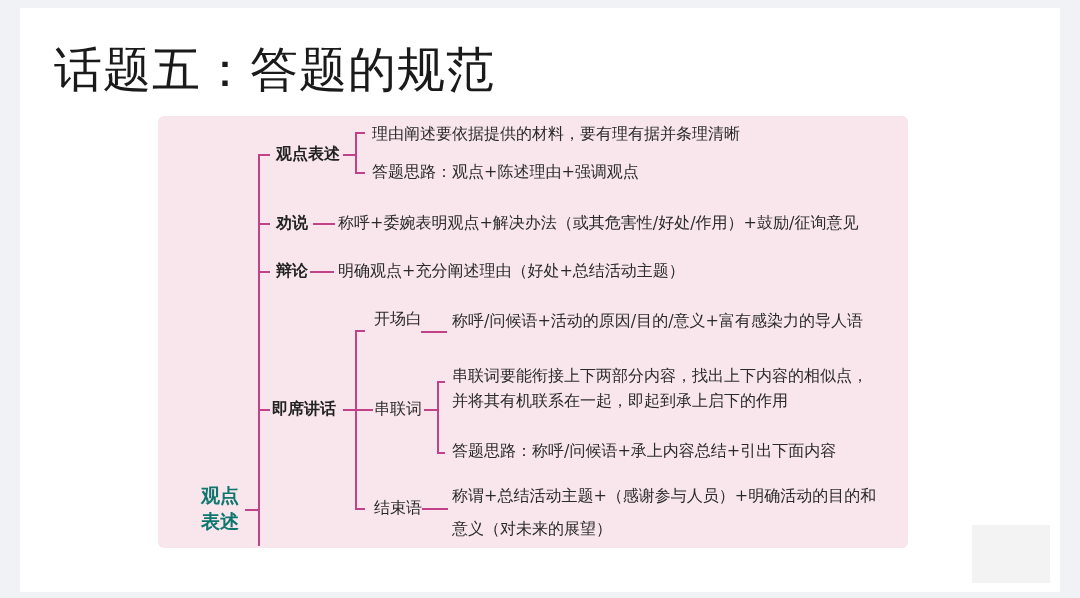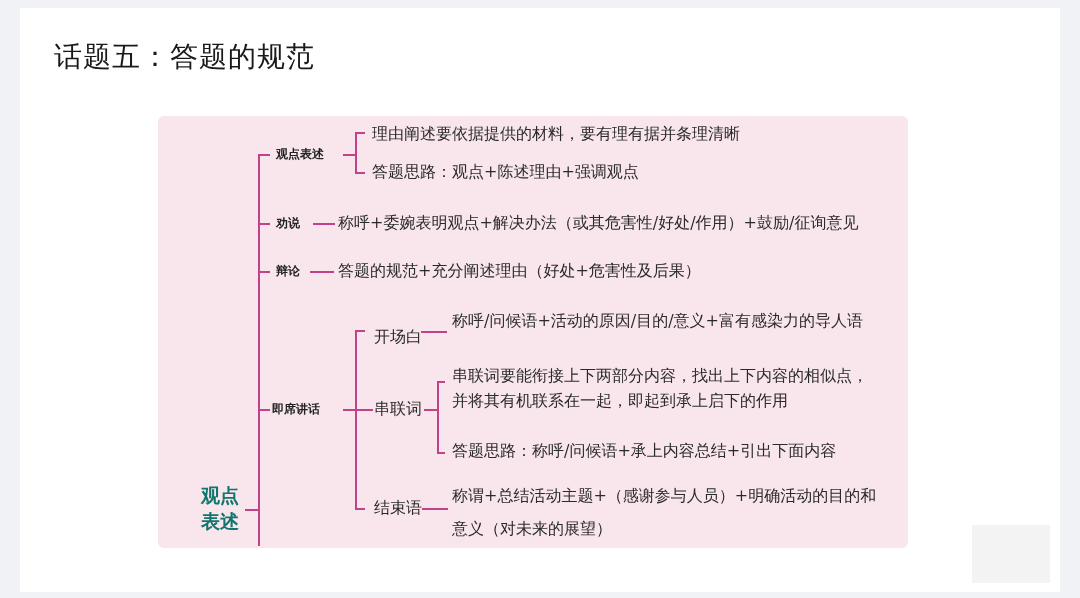--- a/index.html
+++ b/index.html
@@ -1,22 +1,22 @@
 <!DOCTYPE html>
 <html><head>
 <meta charset="utf-8">
 <style>
   html,body{margin:0;padding:0;}
   body{width:1080px;height:598px;background:#f1f2f5;position:relative;overflow:hidden;font-family:"DejaVu Serif","Liberation Serif",serif;}
   .slide{position:absolute;left:20px;top:8px;width:1040px;height:584px;background:#ffffff;}
-  .title{position:absolute;left:54px;top:38px;font-size:28px;color:#1a1a1a;letter-spacing:1px;font-family:Liberation Serif, serif;white-space:nowrap;}
+  .title{position:absolute;left:54px;top:38px;font-size:48px;color:#1a1a1a;letter-spacing:1px;font-family:Liberation Serif, serif;white-space:nowrap;}
   .panel{position:absolute;left:158px;top:116px;width:750px;height:432px;background:#f8e6ec;border-radius:6px;}
   .line{position:absolute;background:#c2428a;}
   .t{position:absolute;font-size:16px;color:#2a2a2a;white-space:nowrap;line-height:20px;}
-  .b{font-weight:bold;font-family:"DejaVu Sans","Liberation Sans",sans-serif;font-size:12px;color:#222;}
+  .b{font-weight:bold;font-family:"DejaVu Sans","Liberation Sans",sans-serif;font-size:16px;color:#222;}
   .root{position:absolute;font-weight:bold;font-family:"DejaVu Sans","Liberation Sans",sans-serif;font-size:19px;color:#0f766e;line-height:26px;width:44px;text-align:center;}
   .gray-square{position:absolute;left:972px;top:525px;width:78px;height:58px;background:#f3f3f4;}
 </style>
 </head>
 <body>
 
 <div class="slide"></div>
 <div class="title">话题五：答题的规范</div>
 
 <div class="panel"></div>
@@ -38,30 +38,30 @@
 <div class="t" style="left:372px;top:162px;">答题思路：观点+陈述理由+强调观点</div>
 
 <div class="line" style="left:258px;top:223px;width:12px;height:2px;"></div>
 <div class="t b" style="left:276px;top:213px;">劝说</div>
 <div class="line" style="left:313px;top:223px;width:22px;height:2px;"></div>
 <div class="t" style="left:338px;top:213px;">称呼+委婉表明观点+解决办法（或其危害性/好处/作用）+鼓励/征询意见</div>
 
 <div class="line" style="left:258px;top:271px;width:12px;height:2px;"></div>
 <div class="t b" style="left:276px;top:261px;">辩论</div>
 <div class="line" style="left:310px;top:271px;width:24px;height:2px;"></div>
-<div class="t" style="left:338px;top:261px;">答题的规范+充分阐述理由（好处+危害性及后果）</div>
+<div class="t" style="left:338px;top:261px;">明确观点+充分阐述理由（好处+总结活动主题）</div>
 
 <div class="line" style="left:258px;top:409px;width:12px;height:2px;"></div>
 <div class="t b" style="left:272px;top:399px;">即席讲话</div>
 <div class="line" style="left:343px;top:409px;width:30px;height:2px;"></div>
 <div class="line" style="left:355px;top:330px;width:2px;height:180px;"></div>
 <div class="line" style="left:355px;top:330px;width:10px;height:2px;"></div>
 <div class="line" style="left:355px;top:508px;width:10px;height:2px;"></div>
 
-<div class="t" style="left:374px;top:327px;">开场白</div>
+<div class="t" style="left:374px;top:309px;">开场白</div>
 <div class="line" style="left:421px;top:331px;width:26px;height:2px;"></div>
 <div class="t" style="left:452px;top:311px;text-align:right;">称呼/问候语+活动的原因/目的/意义+富有感染力的导人语</div>
 
 <div class="t" style="left:374px;top:399px;">串联词</div>
 <div class="line" style="left:424px;top:409px;width:14px;height:2px;"></div>
 <div class="line" style="left:437px;top:381px;width:2px;height:72px;"></div>
 <div class="line" style="left:437px;top:381px;width:8px;height:2px;"></div>
 <div class="line" style="left:437px;top:452px;width:8px;height:2px;"></div>
 <div class="t" style="left:452px;top:366px;">串联词要能衔接上下两部分内容，找出上下内容的相似点，</div>
 <div class="t" style="left:452px;top:391px;">并将其有机联系在一起，即起到承上启下的作用</div>

